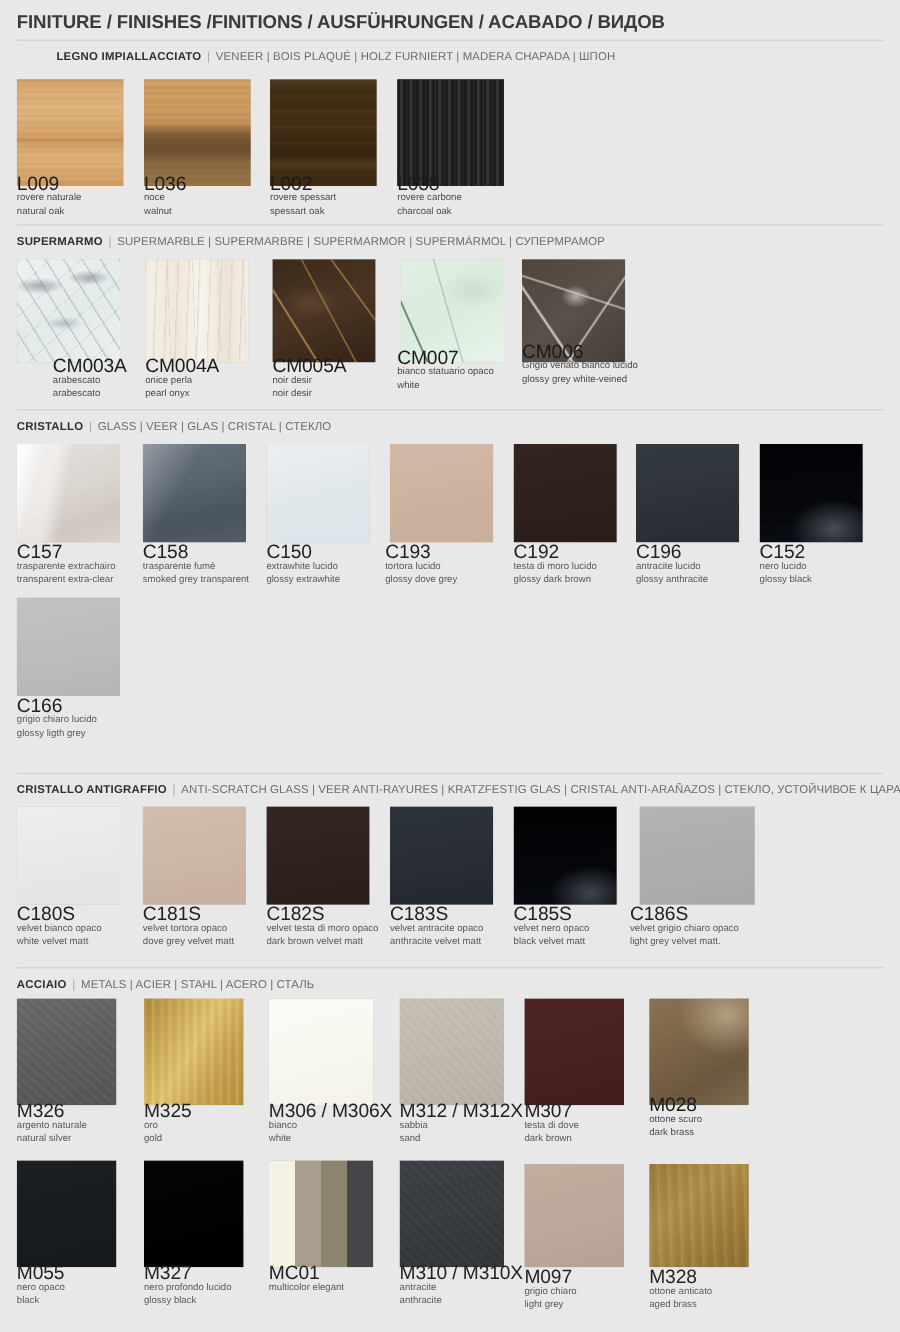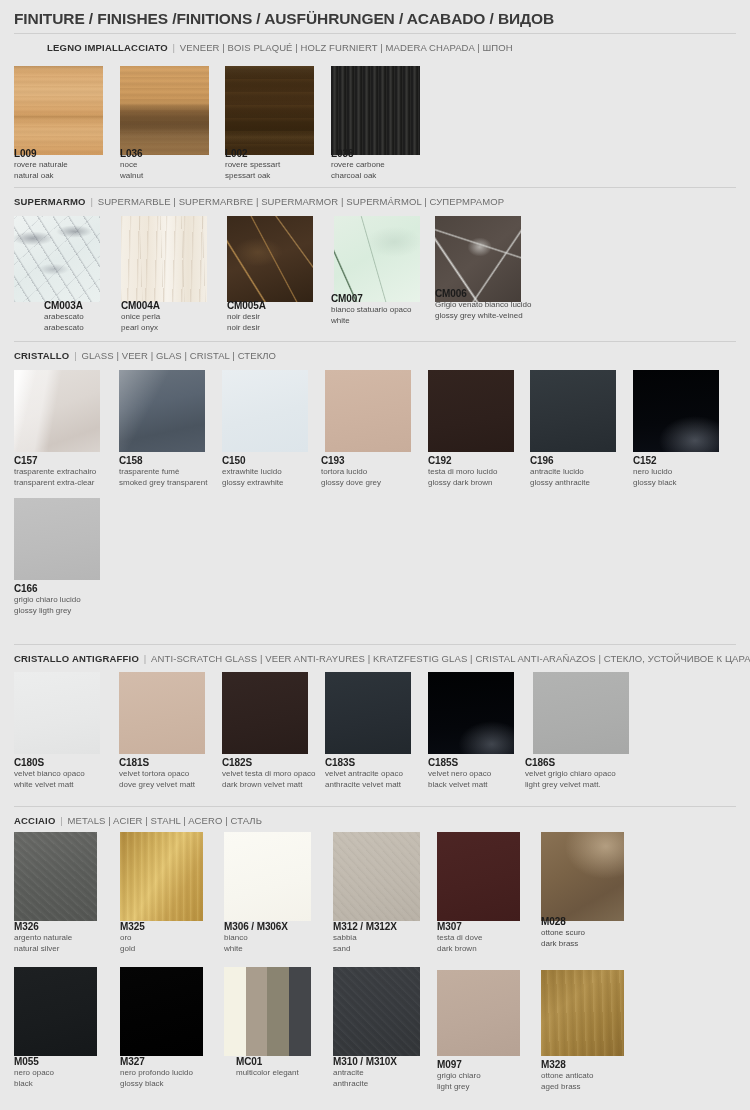--- a/index.html
+++ b/index.html
@@ -38,22 +38,22 @@
   }
   .sw-chip {
     position: absolute;
     left: 0; top: 0;
     overflow: hidden;
     background: #cccccc;
   }
   .sw-chip .tex { position: absolute; inset: 0; }
   .sw-label { position: absolute; left: 0; width: 150px; }
   .sw-code {
-    font-size: 10px;
-    font-weight: bold;
+    font-size: 16px;
+    font-weight: normal;
     color: #222;
     line-height: 12px;
     letter-spacing: -0.1px;
     white-space: nowrap;
   }
   .sw-it, .sw-en {
     font-size: 8px;
     color: #585858;
     line-height: 10.5px;
     white-space: nowrap;
@@ -457,21 +457,21 @@
         <div class="tex mt-m327"></div>
       </div>
       <div class="sw-label" style="left: 120px; top: 1056px;">
         <div class="sw-code">M327</div>
         <div class="sw-it">nero profondo lucido</div>
         <div class="sw-en">glossy black</div>
       </div>
       <div class="sw-chip" style="left: 224px; top: 967px; width: 87px; height: 89px;">
         <div class="tex mt-mc01"></div>
       </div>
-      <div class="sw-label" style="left: 224px; top: 1056px; margin-left: 12px;">
+      <div class="sw-label" style="left: 224px; top: 1056px;">
         <div class="sw-code">MC01</div>
         <div class="sw-it">multicolor elegant</div>
       </div>
       <div class="sw-chip" style="left: 333px; top: 967px; width: 87px; height: 89px;">
         <div class="tex mt-m310"></div>
       </div>
       <div class="sw-label" style="left: 333px; top: 1056px;">
         <div class="sw-code">M310 / M310X</div>
         <div class="sw-it">antracite</div>
         <div class="sw-en">anthracite</div>

